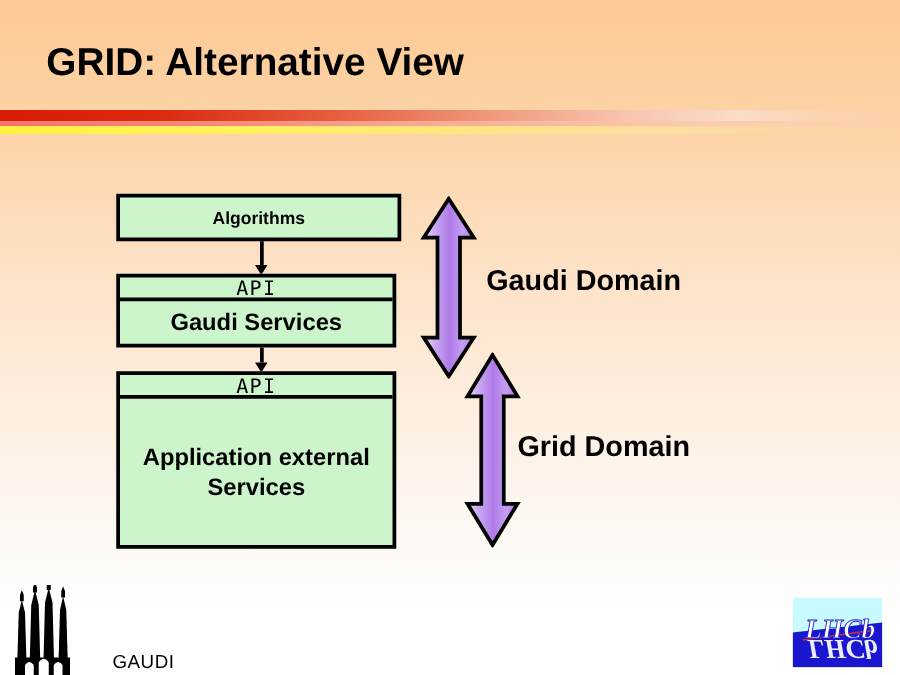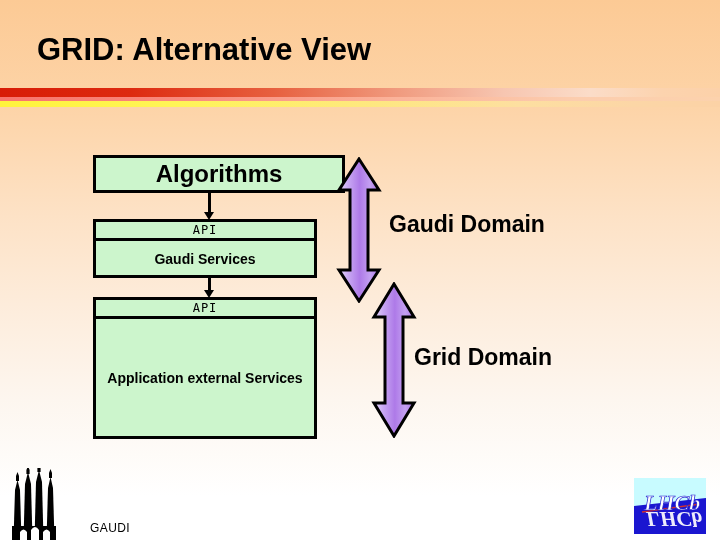--- a/index.html
+++ b/index.html
@@ -66,23 +66,23 @@
     border: 3px solid #000000;
     box-sizing: border-box;
     display: flex;
     align-items: center;
     justify-content: center;
     color: #000000;
   }
   #box-algorithms {
     left: 93px;
     top: 155px;
-    width: 252px;
+    width: 228px;
     height: 38px;
-    font-size: 24px;
+    font-size: 14px;
     font-weight: bold;
   }
   #box-gaudi {
     left: 93px;
     top: 219px;
     width: 224px;
     height: 59px;
     display: block;
     padding: 0;
   }
@@ -94,31 +94,31 @@
     display: block;
     padding: 0;
   }
   .api-strip {
     height: 19px;
     border-bottom: 3px solid #000000;
     box-sizing: border-box;
     display: flex;
     align-items: center;
     justify-content: center;
-    font-size: 12px;
+    font-size: 16px;
     font-family: "DejaVu Sans Mono", monospace;
     letter-spacing: 1px;
     color: #000000;
   }
   .box-body {
     display: flex;
     align-items: center;
     justify-content: center;
     text-align: center;
-    font-size: 14px;
+    font-size: 19px;
     font-weight: bold;
     line-height: 1.28;
     color: #000000;
   }
   #box-gaudi .box-body { height: 37px; }
   #box-appext .box-body { height: 120px; text-align: center; }
 
   
   .connector {
     position: absolute;
@@ -174,21 +174,21 @@
     left: 5px;
     top: 468px;
     width: 62px;
     height: 72px;
   }
   #gaudi-logo svg { display: block; }
   #footer-gaudi {
     position: absolute;
     left: 90px;
     top: 521px;
-    font-size: 12px;
+    font-size: 15px;
     color: #000000;
     letter-spacing: 0.4px;
   }
   #footer-author {
     position: absolute;
     left: 405px;
     top: 521px;
     font-size: 12.5px;
     color: #000000;
   }

